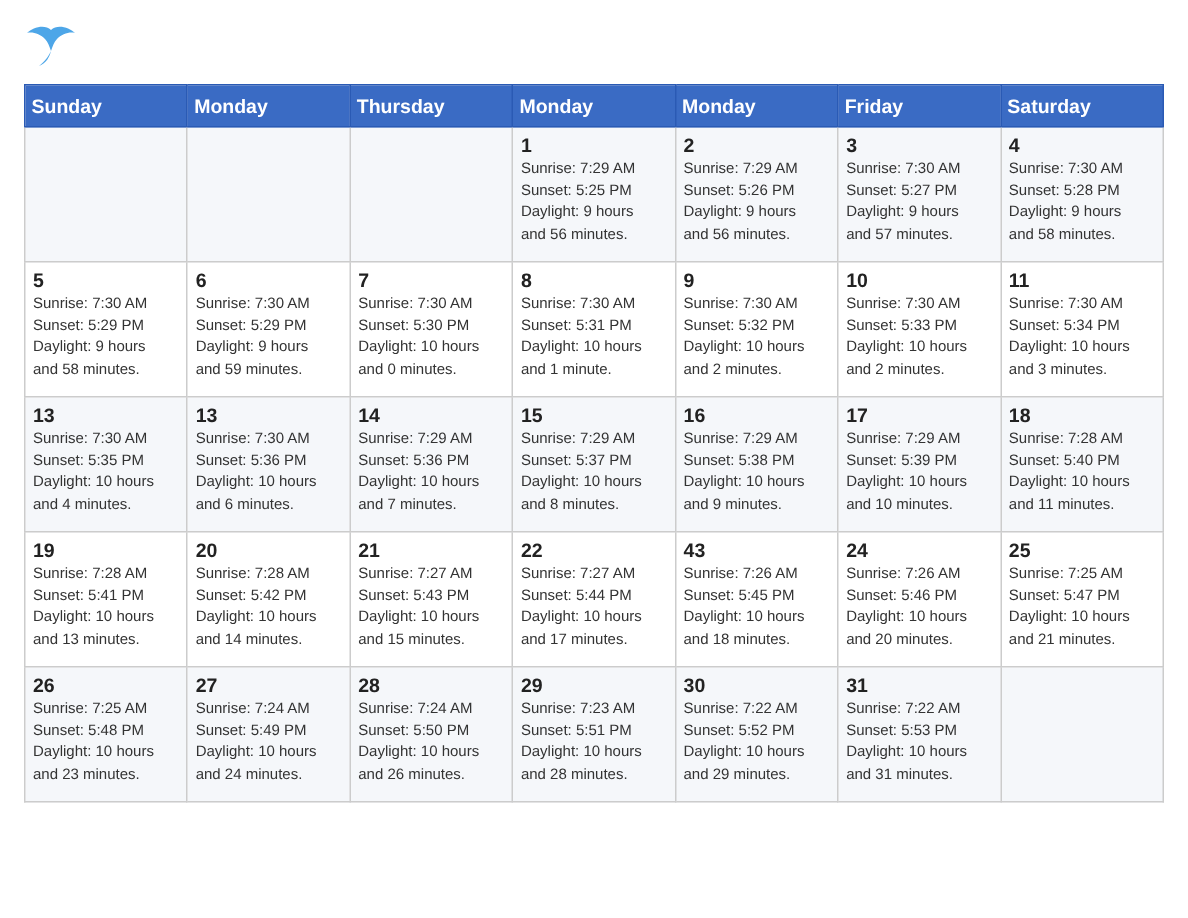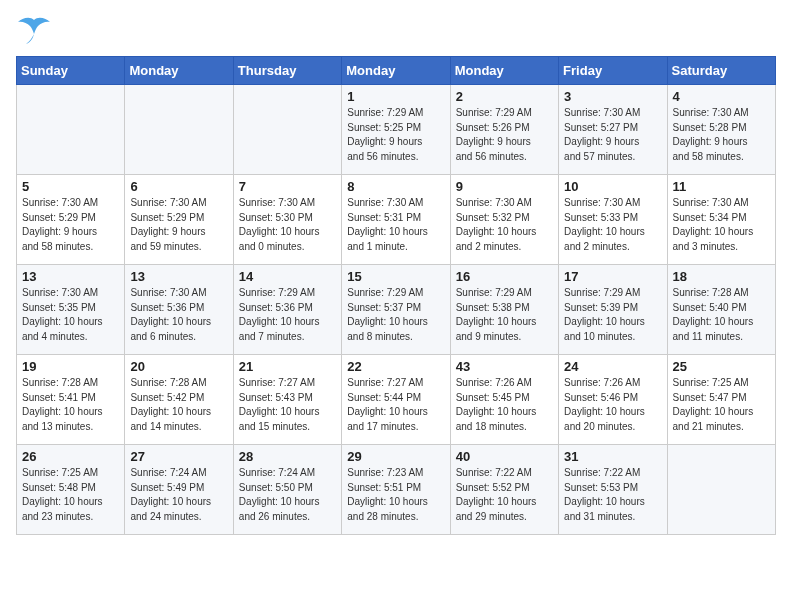--- a/index.html
+++ b/index.html
@@ -326,21 +326,21 @@
 and 26 minutes.</div>
         </td>
         <td>
           <span class="day-num">29</span>
           <div class="day-info" style="white-space: pre-line;">Sunrise: 7:23 AM
 Sunset: 5:51 PM
 Daylight: 10 hours
 and 28 minutes.</div>
         </td>
         <td>
-          <span class="day-num">40</span>
+          <span class="day-num">30</span>
           <div class="day-info" style="white-space: pre-line;">Sunrise: 7:22 AM
 Sunset: 5:52 PM
 Daylight: 10 hours
 and 29 minutes.</div>
         </td>
         <td>
           <span class="day-num">31</span>
           <div class="day-info" style="white-space: pre-line;">Sunrise: 7:22 AM
 Sunset: 5:53 PM
 Daylight: 10 hours

